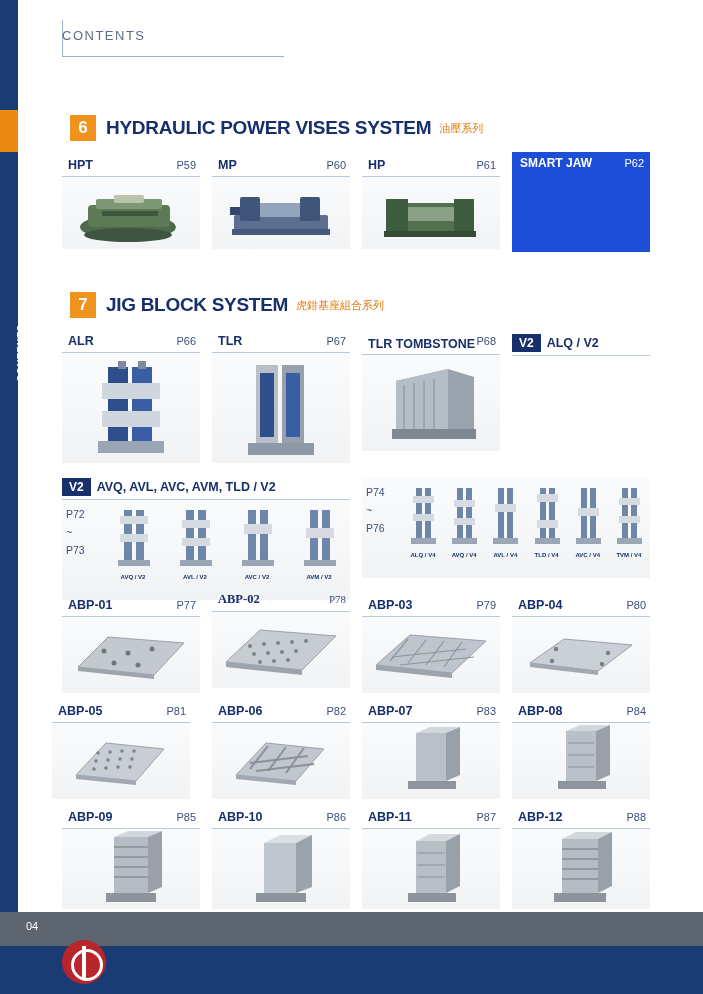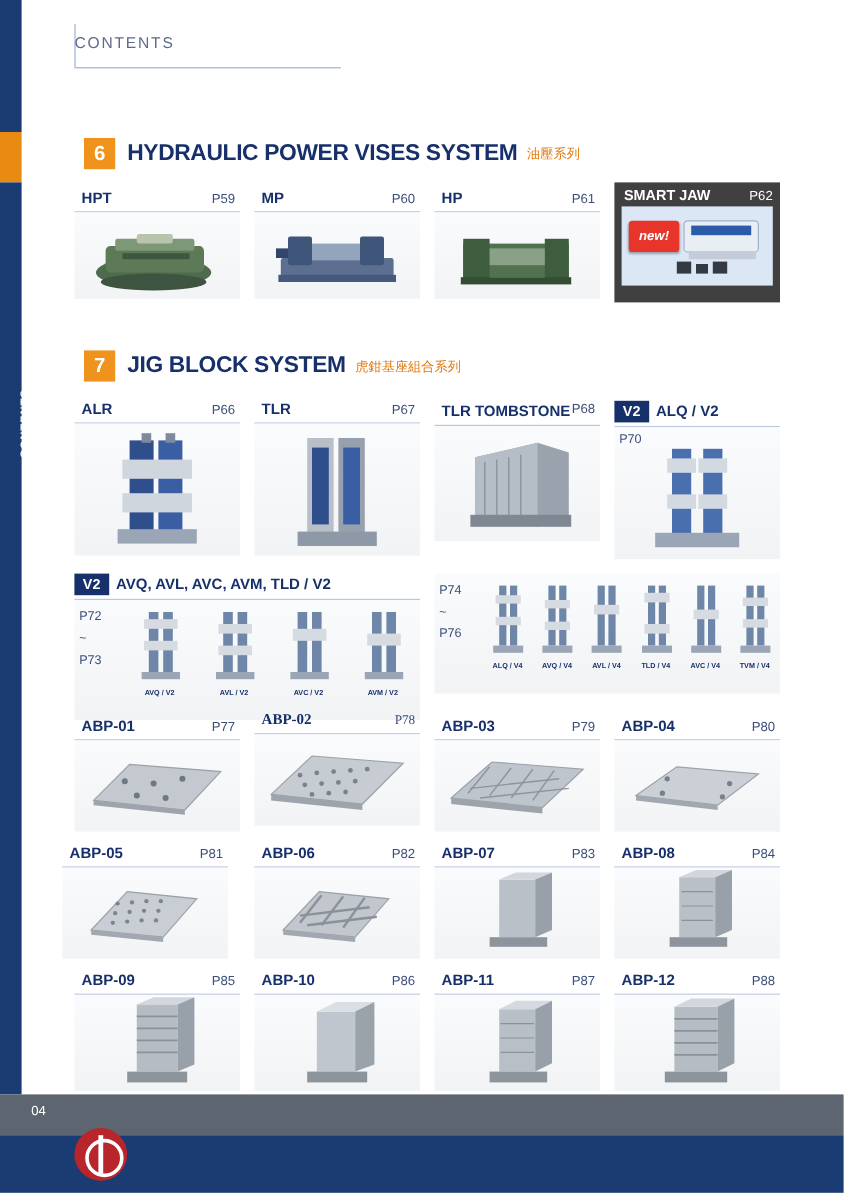--- a/index.html
+++ b/index.html
@@ -83,21 +83,21 @@
     display:flex;align-items:center;border-bottom:1px solid #b9c6de;padding-bottom:3px;
   }
   .pg-left{
     position:absolute;left:4px;font-size:10.5px;color:#3c4f7a;
   }
   .thumb-label{
     font-size:6px;color:#17306b;font-weight:bold;text-align:center;
   }
   
   .smart{
-    position:absolute;background:#404040;
+    position:absolute;background:#1d4ed8;
   }
   .smart-head{
     display:flex;justify-content:space-between;align-items:baseline;
     padding:4px 6px 2px 8px;color:#fff;
   }
   .smart-title{font-size:12px;font-weight:bold;}
   .smart-page{font-size:11px;}
   .smart-body{
     margin:0 6px 6px 6px;height:66px;background:#dbe7f5;position:relative;overflow:hidden;
   }
@@ -205,31 +205,20 @@
       <rect x="46" y="30" width="46" height="14" fill="#8aa187"></rect>
       <rect x="22" y="54" width="92" height="6" fill="#334c33"></rect>
     </svg>
   </div>
 </div>
 
 <div class="smart" style="left:512px;top:152px;width:138px;height:100px;">
   <div class="smart-head">
     <span class="smart-title">SMART JAW</span>
     <span class="smart-page">P62</span>
-  </div>
-  <div class="smart-body">
-    <div class="new-badge">new!</div>
-    <svg class="prod" viewBox="0 0 126 66">
-      <rect x="52" y="12" width="62" height="26" rx="3" fill="#e9eef5" stroke="#9fb0c6"></rect>
-      <rect x="58" y="16" width="50" height="8" fill="#2a5ba8"></rect>
-      <rect x="56" y="38" width="56" height="6" fill="#c3ccd8"></rect>
-      <rect x="46" y="46" width="12" height="10" fill="#333a44"></rect>
-      <rect x="62" y="48" width="10" height="8" fill="#333a44"></rect>
-      <rect x="76" y="46" width="12" height="10" fill="#333a44"></rect>
-    </svg>
   </div>
 </div>
 
 <div class="section" style="left:70px;top:292px;">
   <span class="sec-num">7</span><span class="sec-title">JIG BLOCK SYSTEM</span><span class="sec-sub">虎鉗基座組合系列</span>
 </div>
 
 <div class="card" style="left:62px;top:334px;width:138px;">
   <div class="card-head">
     <span class="card-title">ALR</span>
@@ -281,32 +270,20 @@
       </g>
       <rect x="30" y="74" width="84" height="10" fill="#7e8792"></rect>
     </svg>
   </div>
 </div>
 
 <div class="card" style="left:512px;top:334px;width:138px;">
   <div class="multi-head">
     <span class="vbadge">V2</span>
     <span class="card-title">ALQ  /  V2</span>
-  </div>
-  <div class="card-body" style="height:110px;">
-    <span class="pg-left" style="top:4px;">P70</span>
-    <svg class="prod" viewBox="0 0 138 110">
-      <rect x="48" y="18" width="16" height="72" fill="#4a6fae"></rect>
-      <rect x="74" y="18" width="16" height="72" fill="#4a6fae"></rect>
-      <rect x="44" y="26" width="24" height="12" fill="#d3d9e1"></rect>
-      <rect x="70" y="26" width="24" height="12" fill="#d3d9e1"></rect>
-      <rect x="44" y="56" width="24" height="12" fill="#d3d9e1"></rect>
-      <rect x="70" y="56" width="24" height="12" fill="#d3d9e1"></rect>
-      <rect x="34" y="88" width="70" height="12" fill="#9aa6b5"></rect>
-    </svg>
   </div>
 </div>
 
 <div class="card" style="left:62px;top:478px;width:288px;">
   <div class="multi-head">
     <span class="vbadge">V2</span>
     <span class="card-title">AVQ, AVL, AVC, AVM, TLD / V2</span>
   </div>
   <div class="card-body" style="height:100px;">
     <span class="pg-left" style="top:8px;">P72</span>

